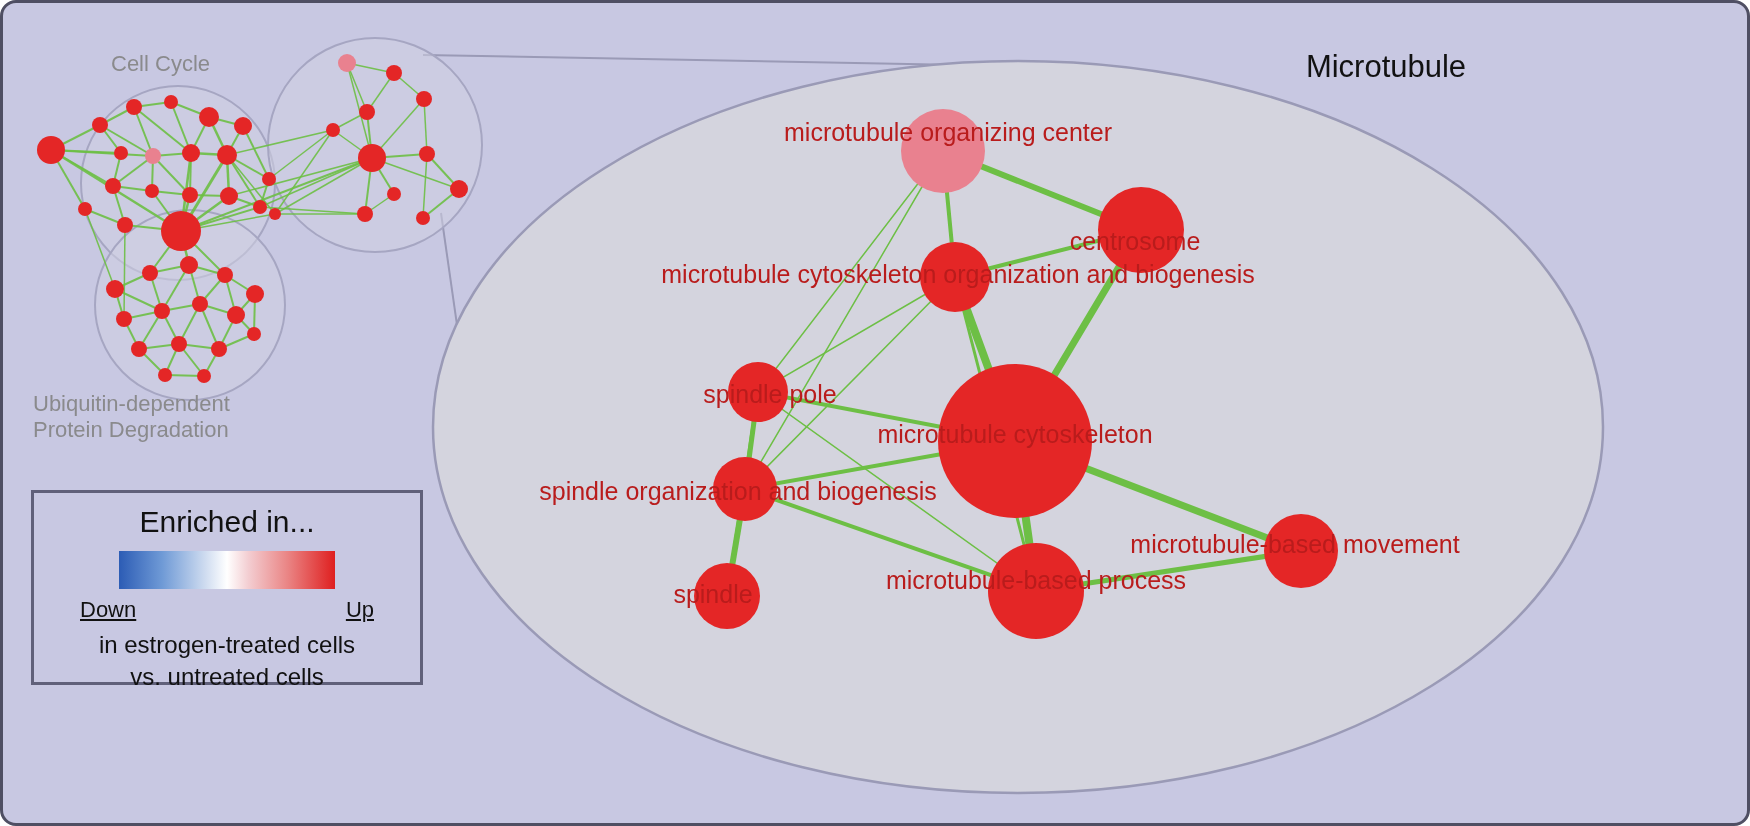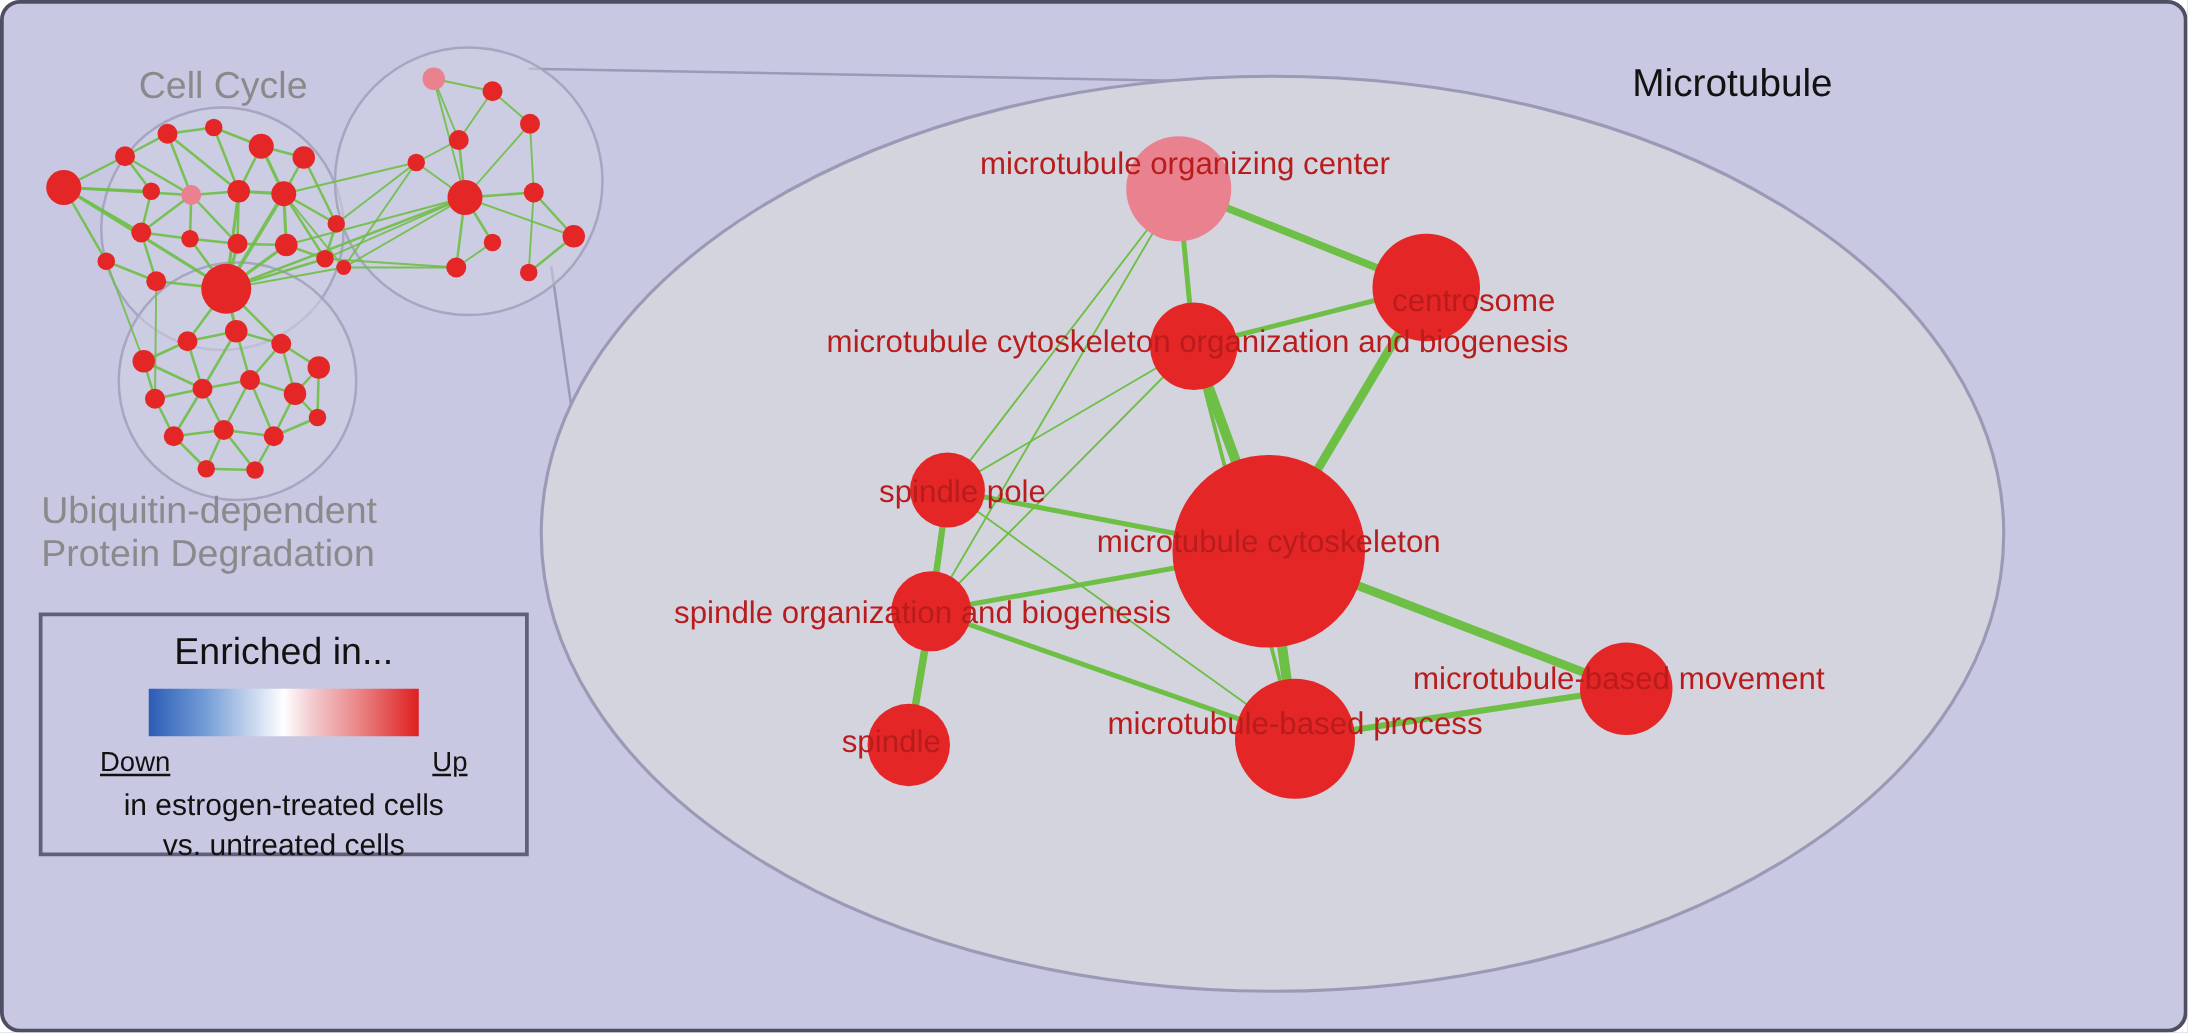--- a/index.html
+++ b/index.html
@@ -8,21 +8,21 @@
     position:relative; width:1750px; height:826px;
     background:#c8c8e2; border:3px solid #4f4f63; border-radius:16px;
     overflow:hidden;
   }
   .frame > svg{ position:absolute; left:0; top:0; }
   .net-label{
     position:absolute; transform:translate(-50%,-50%);
     font-size:25px; color:#b91c1c; white-space:nowrap; pointer-events:none;
   }
   .gray-label{
-    position:absolute; color:#8a8a8c; font-size:30px; line-height:1.18; white-space:nowrap;
+    position:absolute; color:#8a8a8c; font-size:22px; line-height:1.18; white-space:nowrap;
   }
   .title-label{
     position:absolute; left:1283px; top:45px; width:200px;
     color:#121212; font-size:31px; line-height:1.22; text-align:center;
   }
   .legend{
     position:absolute; left:28px; top:487px; width:392px; height:195px;
     border:3px solid #60607a; text-align:center; padding-top:12px;
     background:transparent;
   }
@@ -247,21 +247,21 @@
           <circle cx="742" cy="486" r="32" fill="#e42626"></circle>
           <circle cx="1298" cy="548" r="37" fill="#e42626"></circle>
           <circle cx="724" cy="593" r="33" fill="#e42626"></circle>
           <circle cx="1033" cy="588" r="48" fill="#e42626"></circle>
         </g>
     </g>
   </svg>
 
   <div id="label-layer">
       <div class="net-label" style="left: 945px; top: 129px;">microtubule organizing center</div>
-      <div class="net-label" style="left: 1132px; top: 238px; margin-left: 44px;">centrosome</div>
+      <div class="net-label" style="left: 1132px; top: 238px;">centrosome</div>
       <div class="net-label" style="left: 955px; top: 271px;">microtubule cytoskeleton organization and biogenesis</div>
       <div class="net-label" style="left: 757px; top: 391px; margin-left: 10px;">spindle pole</div>
       <div class="net-label" style="left: 1012px; top: 431px;">microtubule cytoskeleton</div>
       <div class="net-label" style="left: 735px; top: 488px;">spindle organization and biogenesis</div>
       <div class="net-label" style="left: 1292px; top: 541px;">microtubule-based movement</div>
       <div class="net-label" style="left: 710px; top: 591px;">spindle</div>
       <div class="net-label" style="left: 1033px; top: 577px;">microtubule-based process</div>
     </div>
 
   <div class="gray-label" style="left:108px; top:48px;">Cell Cycle</div>

